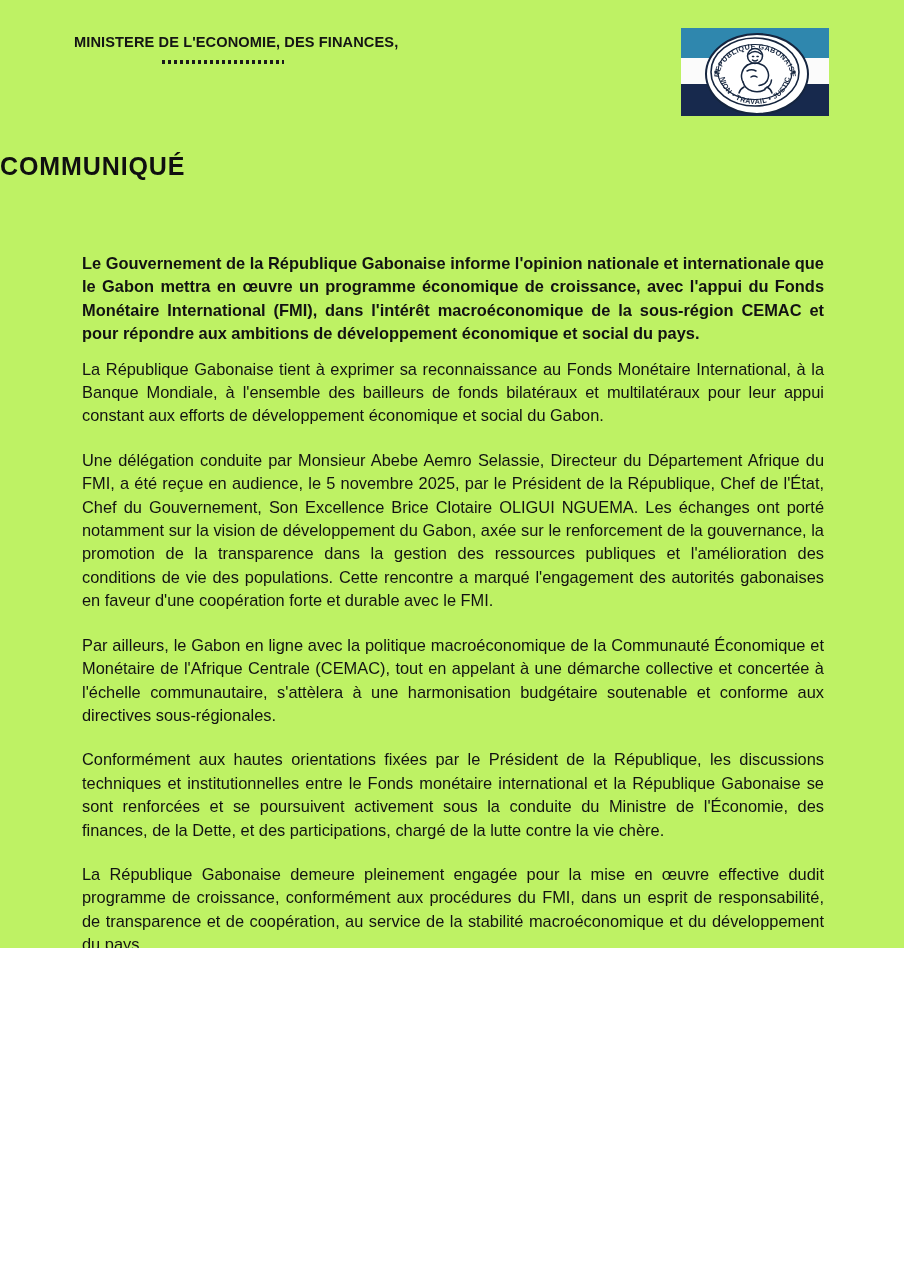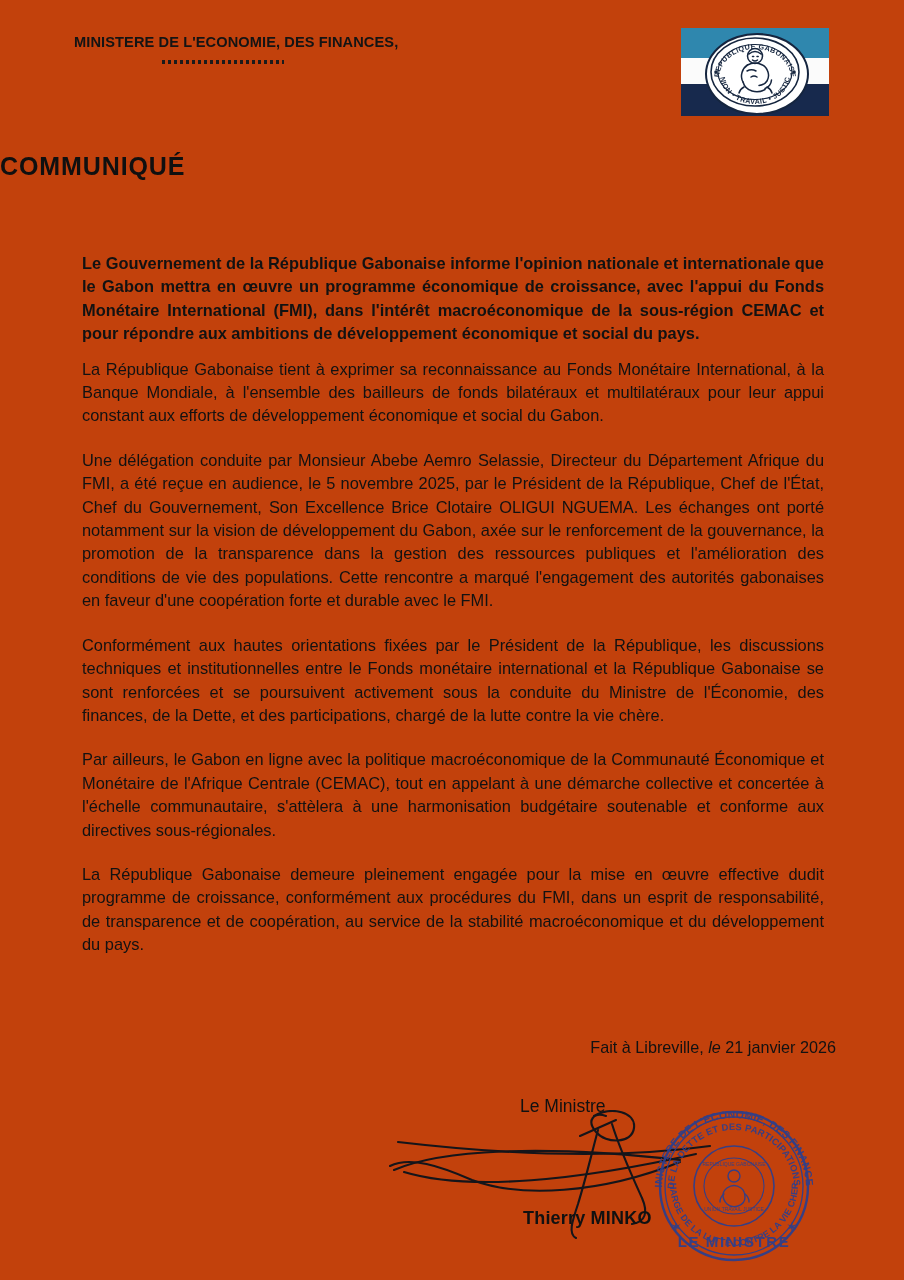--- a/index.html
+++ b/index.html
@@ -4,22 +4,22 @@
 <title>Communiqué</title>
 <style>
   html, body {
     margin: 0;
     padding: 0;
     background: #ffffff;
   }
   .page {
     position: relative;
     width: 904px;
-    height: 1280px;
-    background: #c2410c;
+    height: 948px;
+    background: #bef264;
     overflow: hidden;
     font-family: "Liberation Sans", sans-serif;
     color: #111111;
     box-sizing: border-box;
   }
 
   
   .header {
     position: absolute;
     top: 28px;
@@ -220,22 +220,22 @@
       </div>
     </div>
   </div>
 
   <div class="doc-title">COMMUNIQUÉ</div>
 
   <div class="body-wrap">
     <p class="para bold">Le Gouvernement de la République Gabonaise informe l'opinion nationale et internationale que le Gabon mettra en œuvre un programme économique de croissance, avec l'appui du Fonds Monétaire International (FMI), dans l'intérêt macroéconomique de la sous-région CEMAC et pour répondre aux ambitions de développement économique et social du pays.</p>
     <p class="para">La République Gabonaise tient à exprimer sa reconnaissance au Fonds Monétaire International, à la Banque Mondiale, à l'ensemble des bailleurs de fonds bilatéraux et multilatéraux pour leur appui constant aux efforts de développement économique et social du Gabon.</p>
     <p class="para">Une délégation conduite par Monsieur Abebe Aemro Selassie, Directeur du Département Afrique du FMI, a été reçue en audience, le 5 novembre 2025, par le Président de la République, Chef de l'État, Chef du Gouvernement, Son Excellence Brice Clotaire OLIGUI NGUEMA. Les échanges ont porté notamment sur la vision de développement du Gabon, axée sur le renforcement de la gouvernance, la promotion de la transparence dans la gestion des ressources publiques et l'amélioration des conditions de vie des populations. Cette rencontre a marqué l'engagement des autorités gabonaises en faveur d'une coopération forte et durable avec le FMI.</p>
+    <p class="para">Par ailleurs, le Gabon en ligne avec la politique macroéconomique de la Communauté Économique et Monétaire de l'Afrique Centrale (CEMAC), tout en appelant à une démarche collective et concertée à l'échelle communautaire, s'attèlera à une harmonisation budgétaire soutenable et conforme aux directives sous-régionales.</p>
     <p class="para">Conformément aux hautes orientations fixées par le Président de la République, les discussions techniques et institutionnelles entre le Fonds monétaire international et la République Gabonaise se sont renforcées et se poursuivent activement sous la conduite du Ministre de l'Économie, des finances, de la Dette, et des participations, chargé de la lutte contre la vie chère.</p>
-    <p class="para">Par ailleurs, le Gabon en ligne avec la politique macroéconomique de la Communauté Économique et Monétaire de l'Afrique Centrale (CEMAC), tout en appelant à une démarche collective et concertée à l'échelle communautaire, s'attèlera à une harmonisation budgétaire soutenable et conforme aux directives sous-régionales.</p>
     <p class="para">La République Gabonaise demeure pleinement engagée pour la mise en œuvre effective dudit programme de croissance, conformément aux procédures du FMI, dans un esprit de responsabilité, de transparence et de coopération, au service de la stabilité macroéconomique et du développement du pays.</p>
   </div>
 
   <div class="date-line">
     <span>Fait à Libreville,</span>
     <span class="ital">le</span>
     <span>21 janvier 2026</span>
   </div>
 
   <div class="sig-area">

